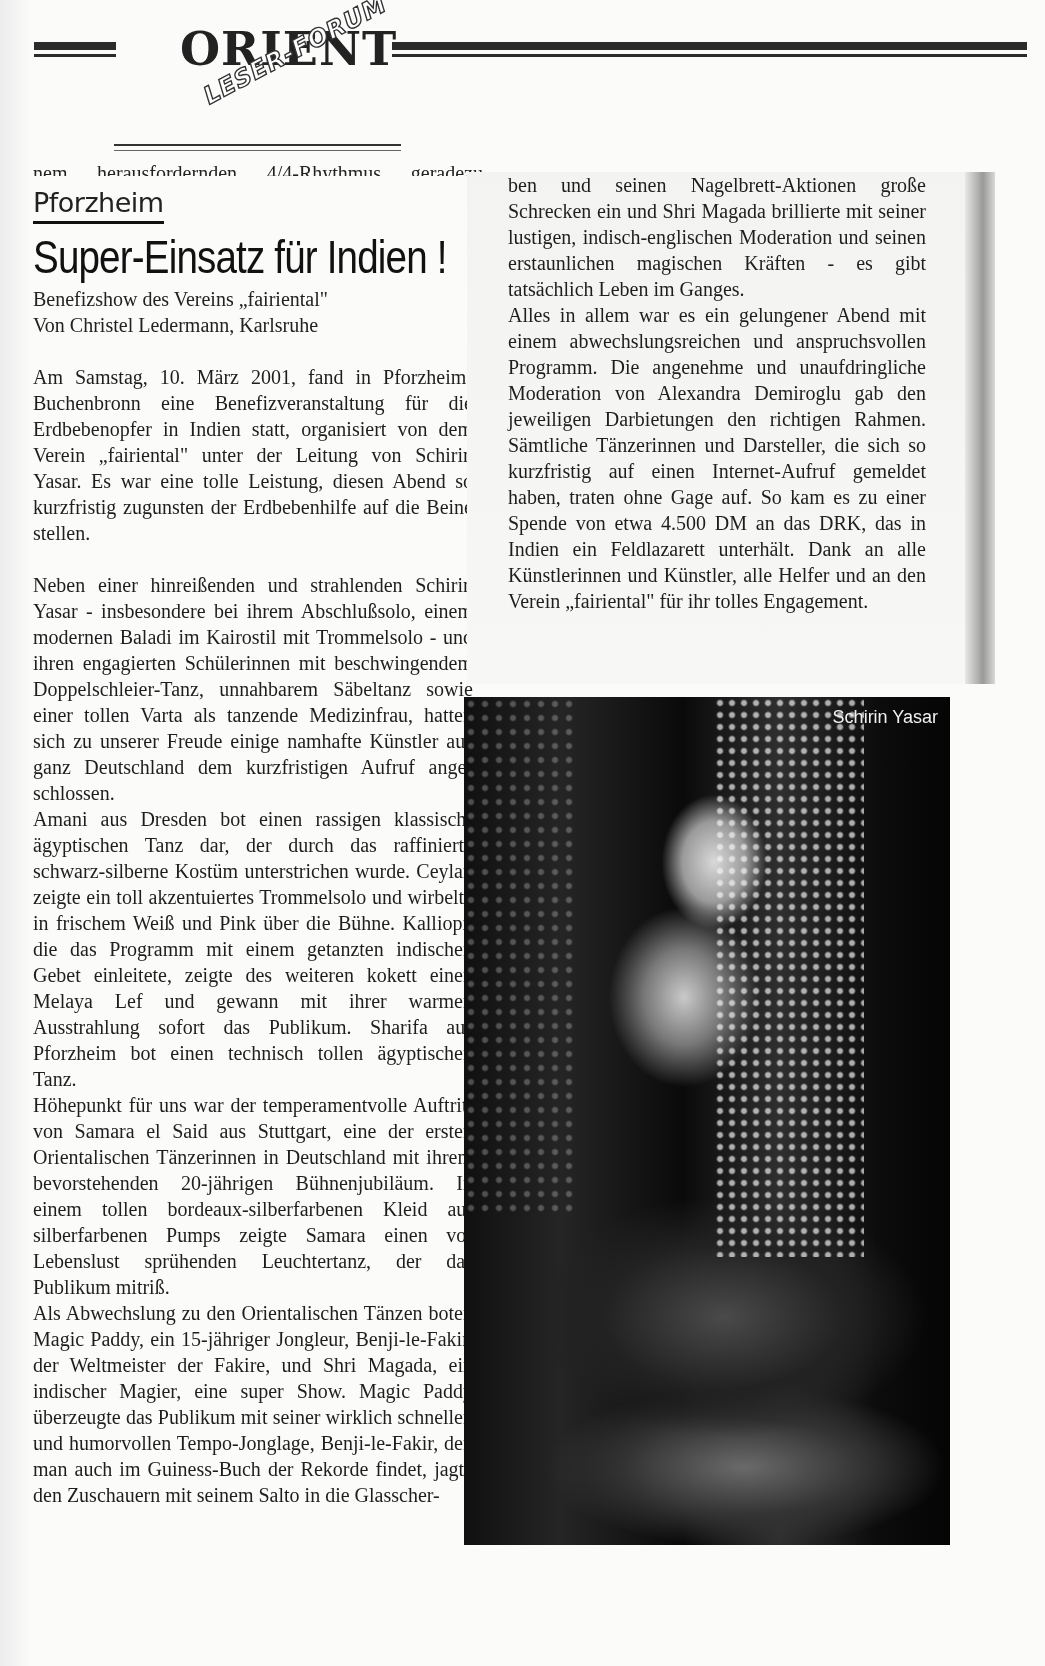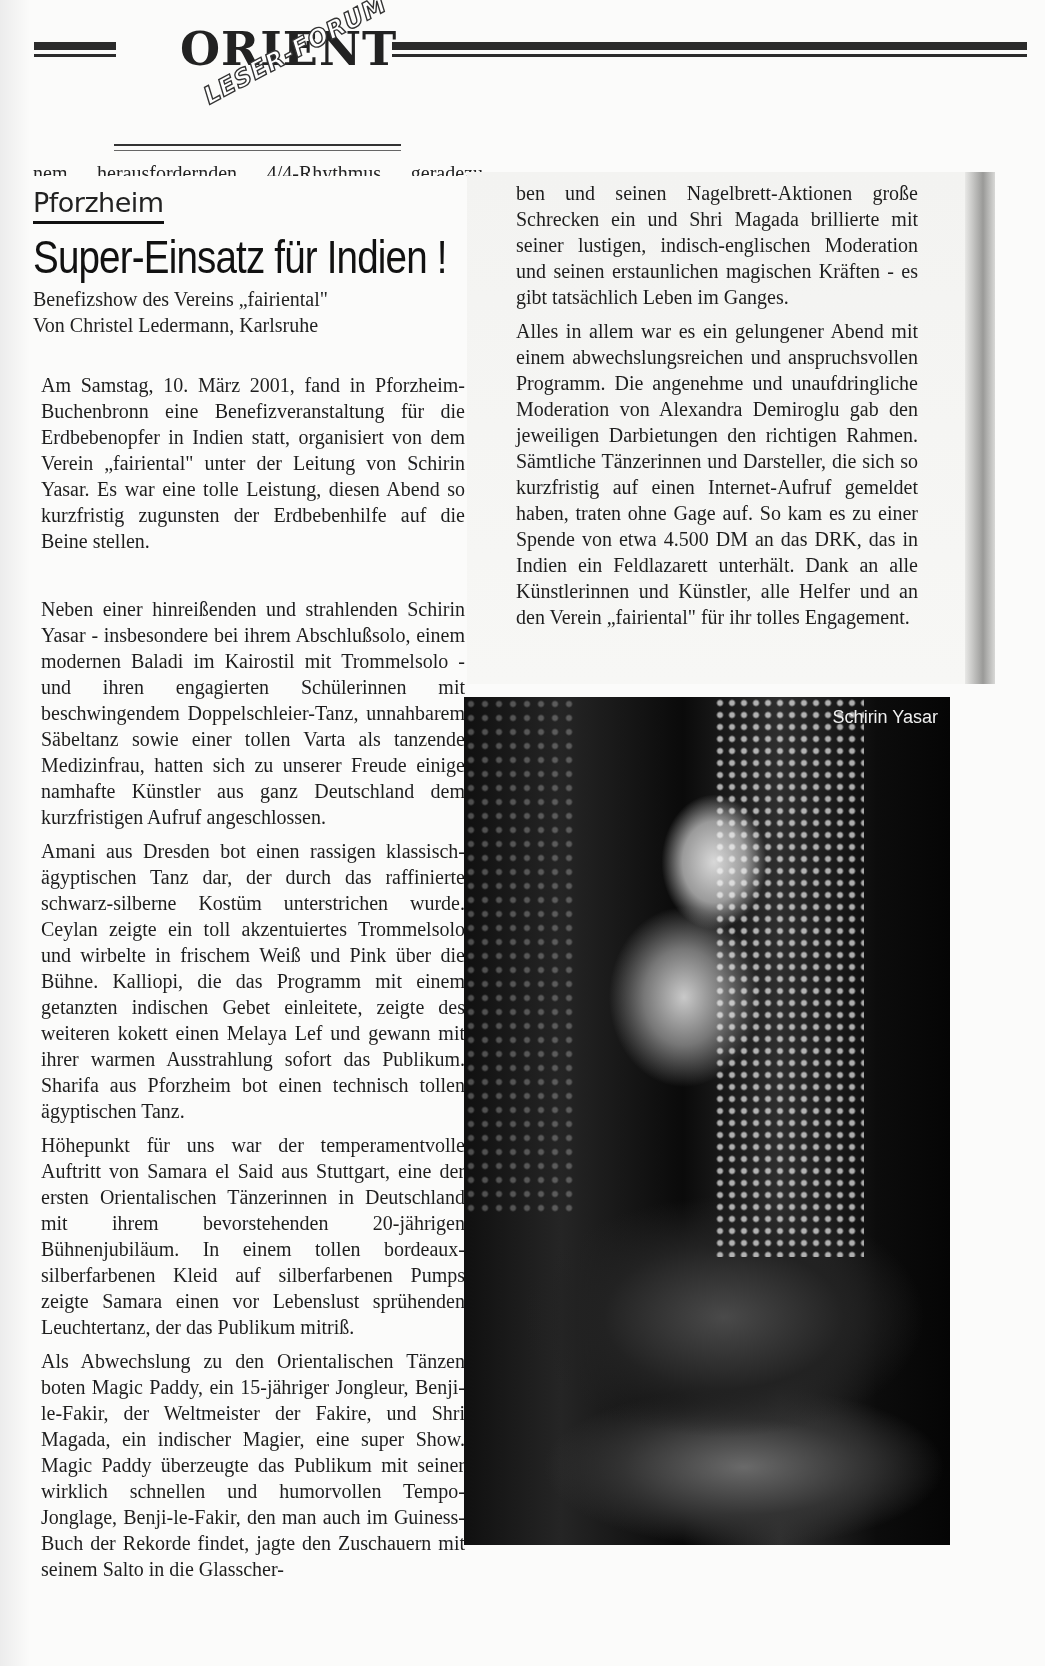--- a/index.html
+++ b/index.html
@@ -66,21 +66,21 @@
       transform: scaleX(0.82); transform-origin: left; white-space: nowrap;
       letter-spacing: -1px;
     }
     .subline {
       font-size: 20px; line-height: 26px; color: #222;
     }
     .body-text {
       font-size: 20px; line-height: 26px; text-align: justify; color: #1e1e1e;
       hyphens: manual;
     }
-    .body-text p { margin: 8px; }
+    .body-text p { margin: 0; }
     .gap { height: 26px; }
 
     
     .col-right-wrap {
       position: absolute; left: 467px; top: 172px; width: 528px; height: 512px;
       background: linear-gradient(to bottom, #f3f3f1, #f7f7f5);
     }
     .col-right-shadow {
       position: absolute; left: 965px; top: 172px; width: 30px; height: 512px;
       background: linear-gradient(to right, #e8e8e6, #9a9a98 60%, #d8d8d6);

